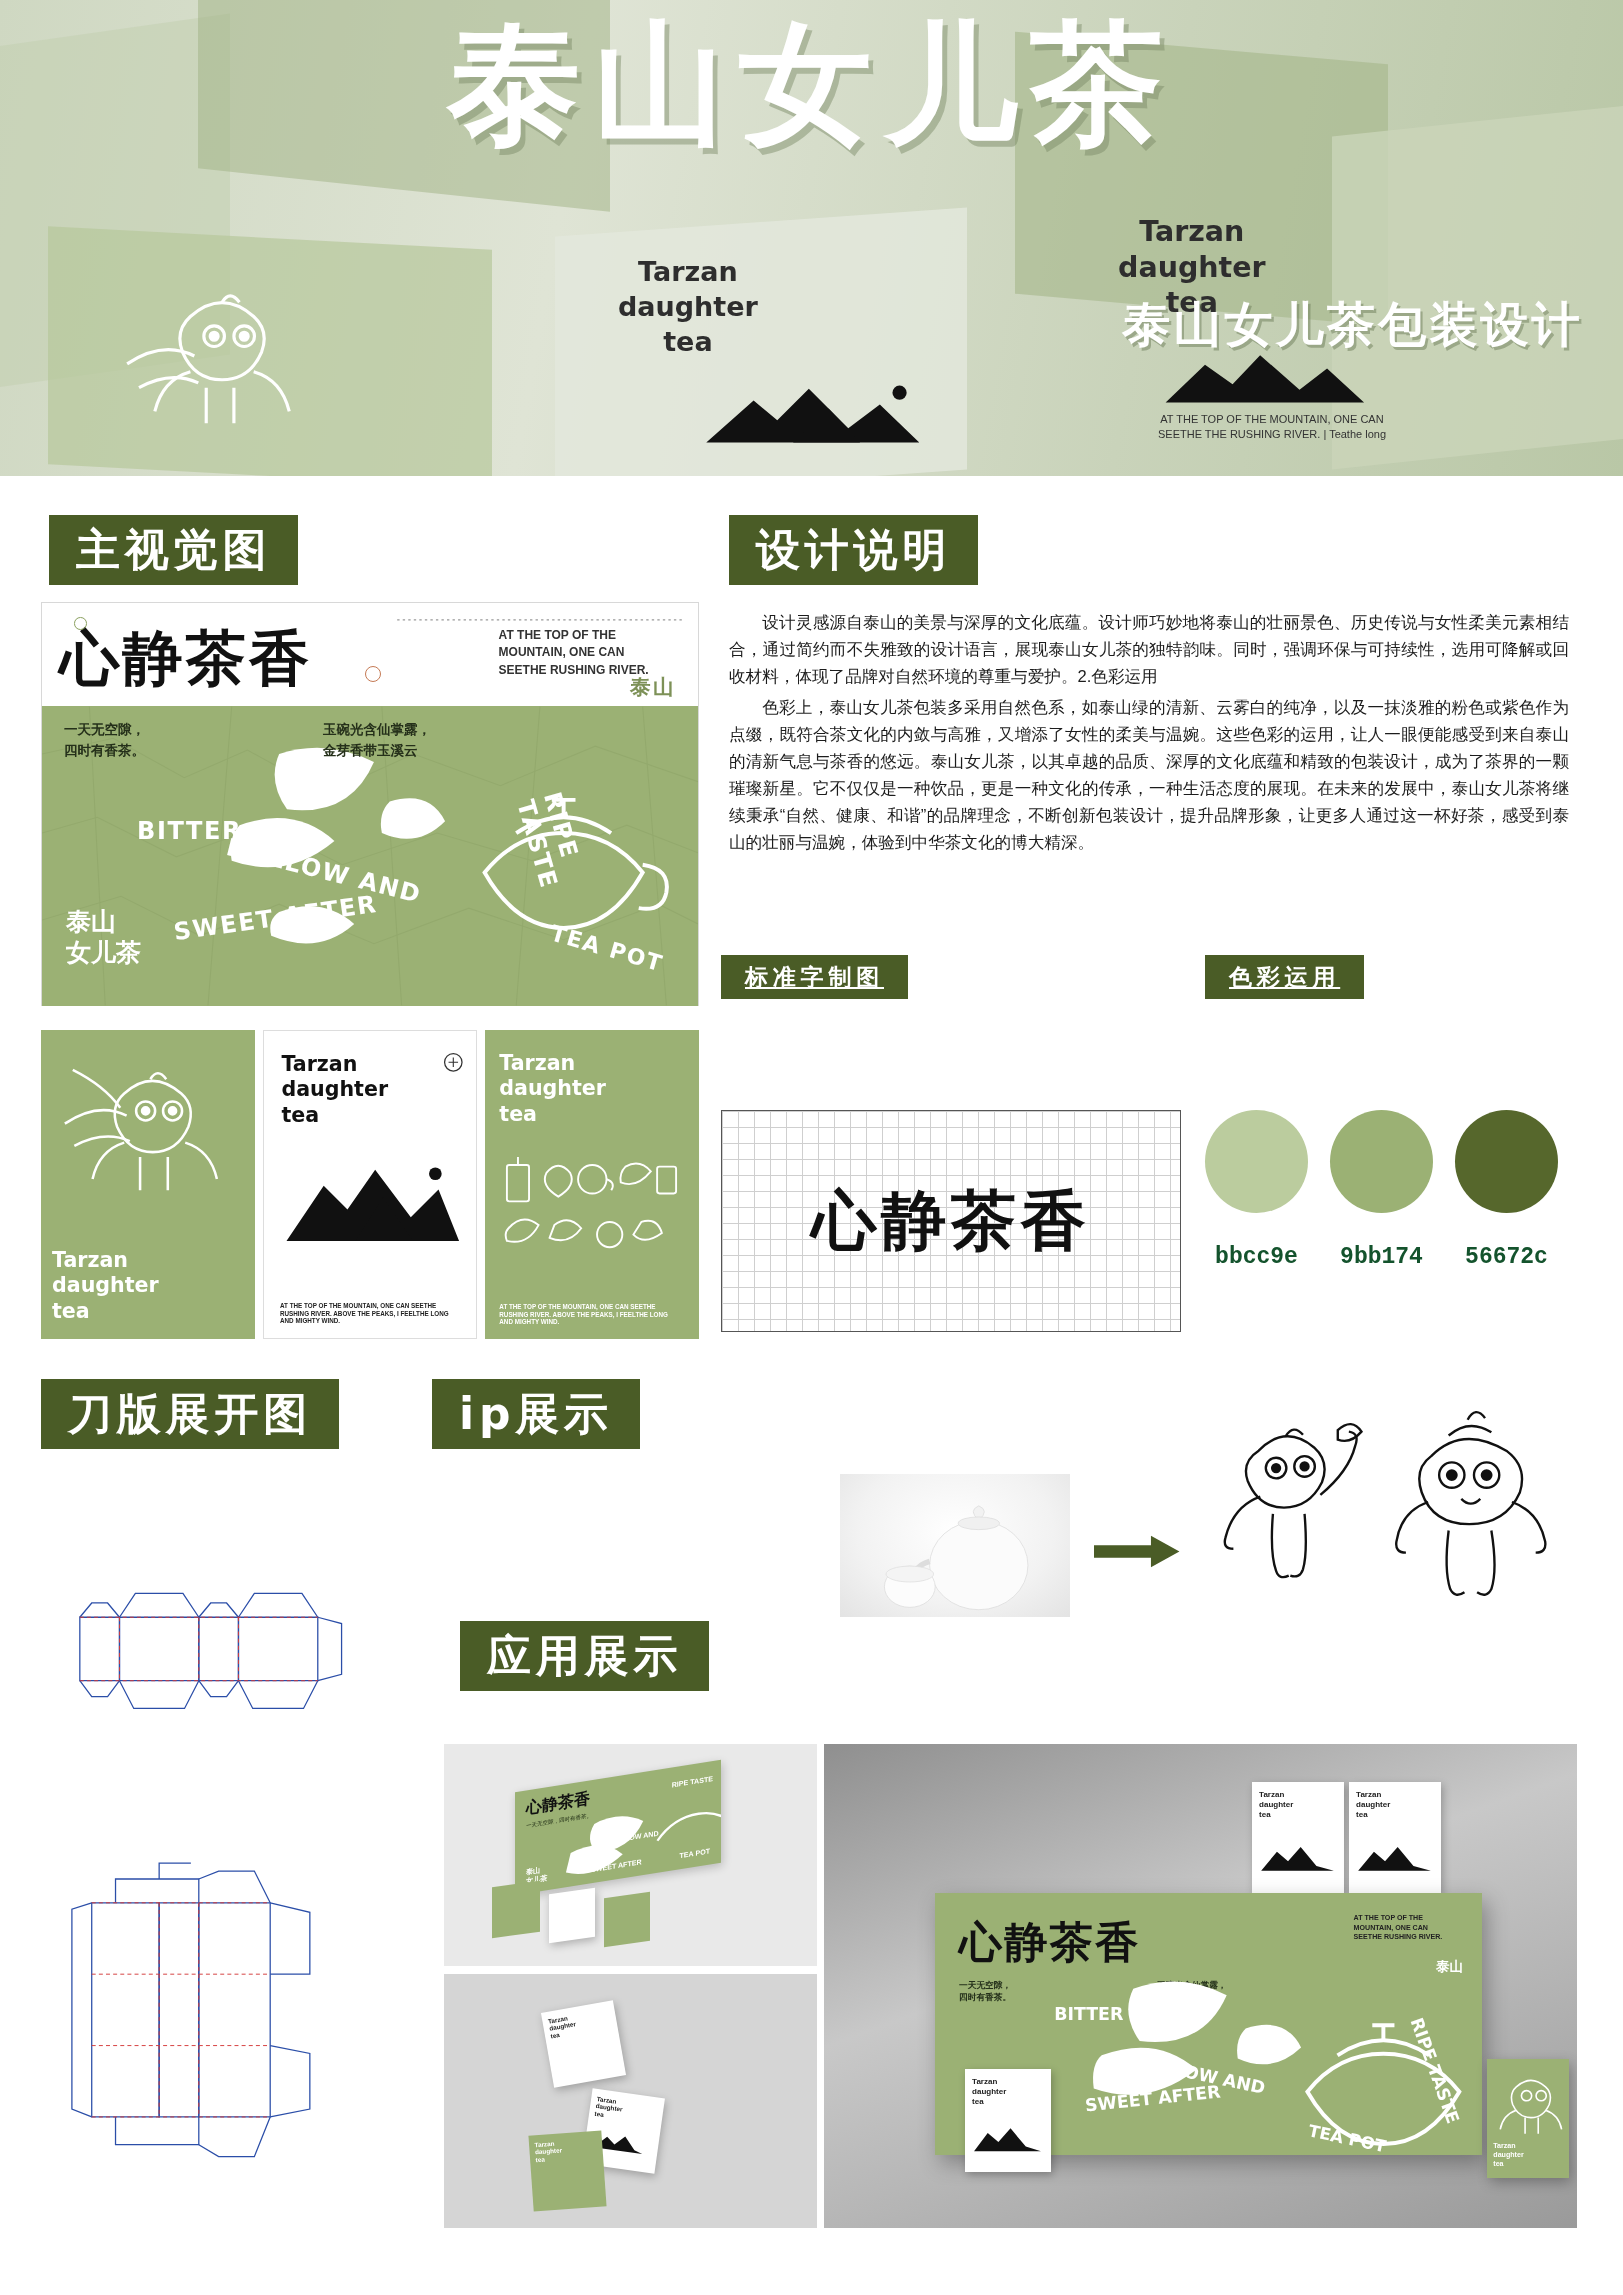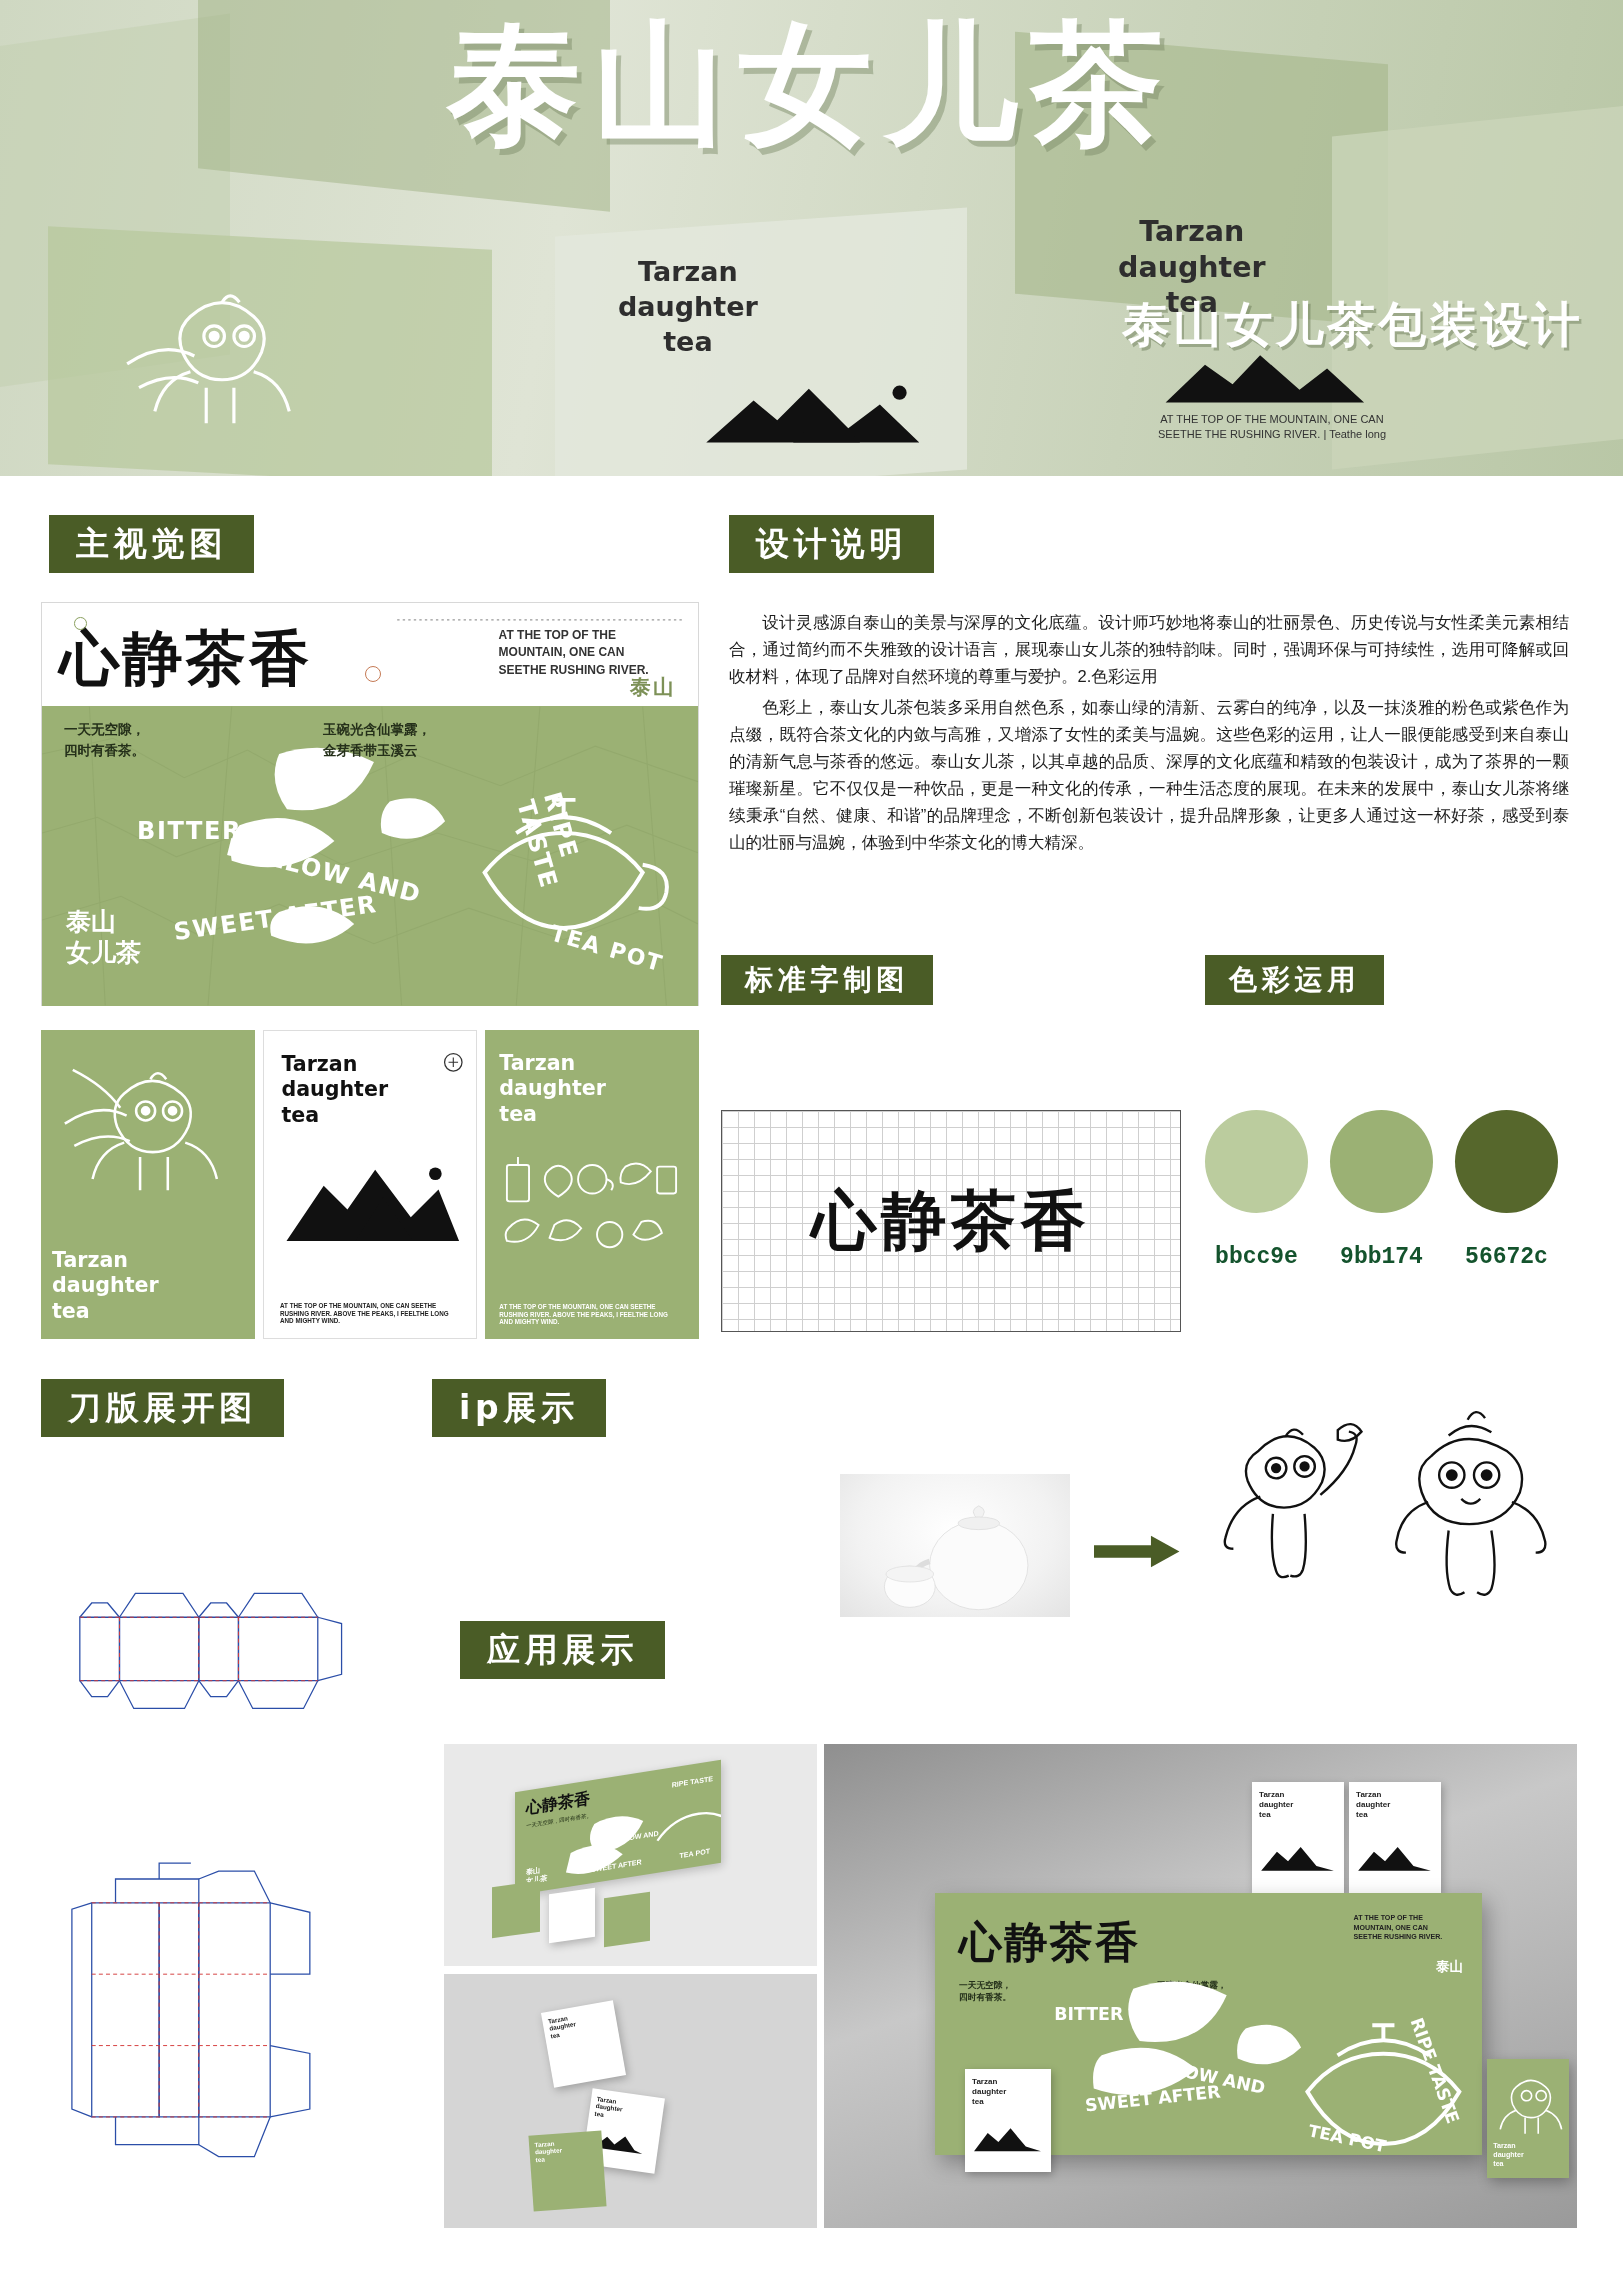--- a/index.html
+++ b/index.html
@@ -91,24 +91,24 @@
 
   
   .tag {
     display: inline-block;
     background: #4a5c26;
     color: #ffffff;
     font-family: "DejaVu Sans", sans-serif;
     font-weight: bold;
     letter-spacing: 4.8px;
     padding: 11px 27px;
-    font-size: 33px;
+    font-size: 44px;
     line-height: 1.1;
   }
-  .tag.small { font-size: 28px; padding: 9.5px 24px; }
+  .tag.small { font-size: 23px; padding: 9.5px 24px; text-decoration: underline; }
 
   .abs { position: absolute; }
 
   
   .mv-card {
     position: absolute;
     left: 41px; top: 602px;
     width: 658px; height: 404px;
     background: #ffffff;
     border: 0.8px solid #d8d8d8;

